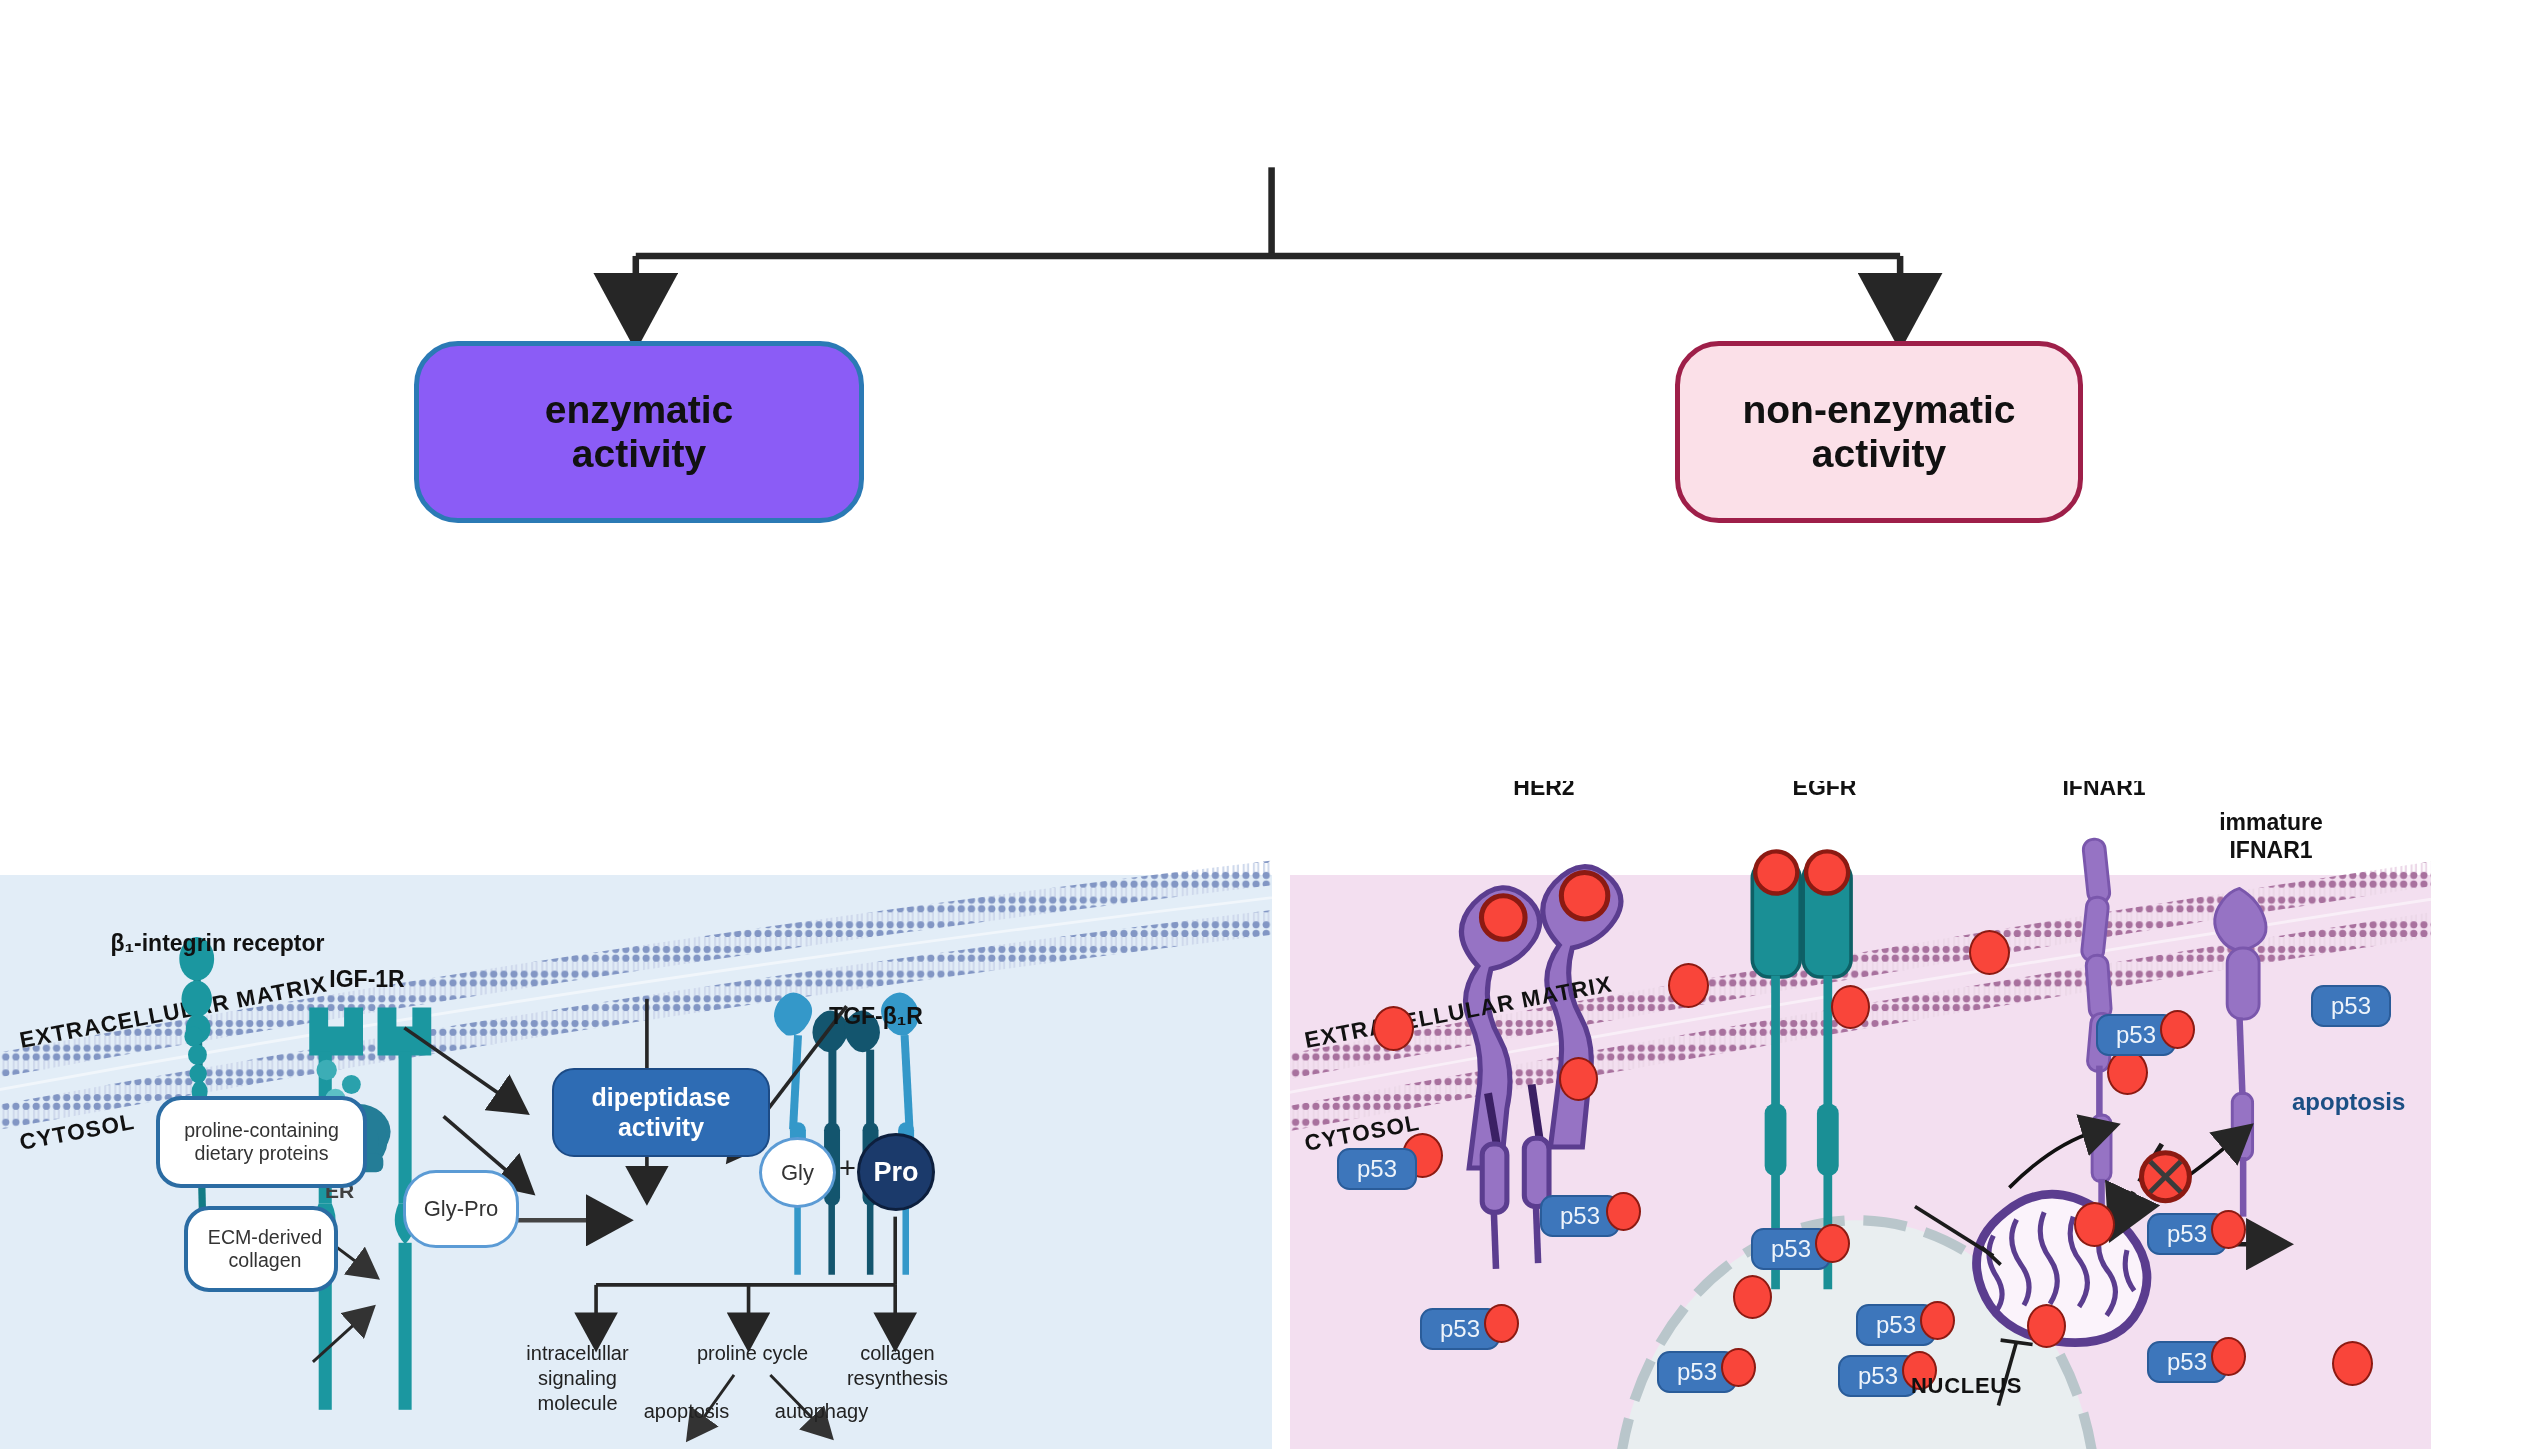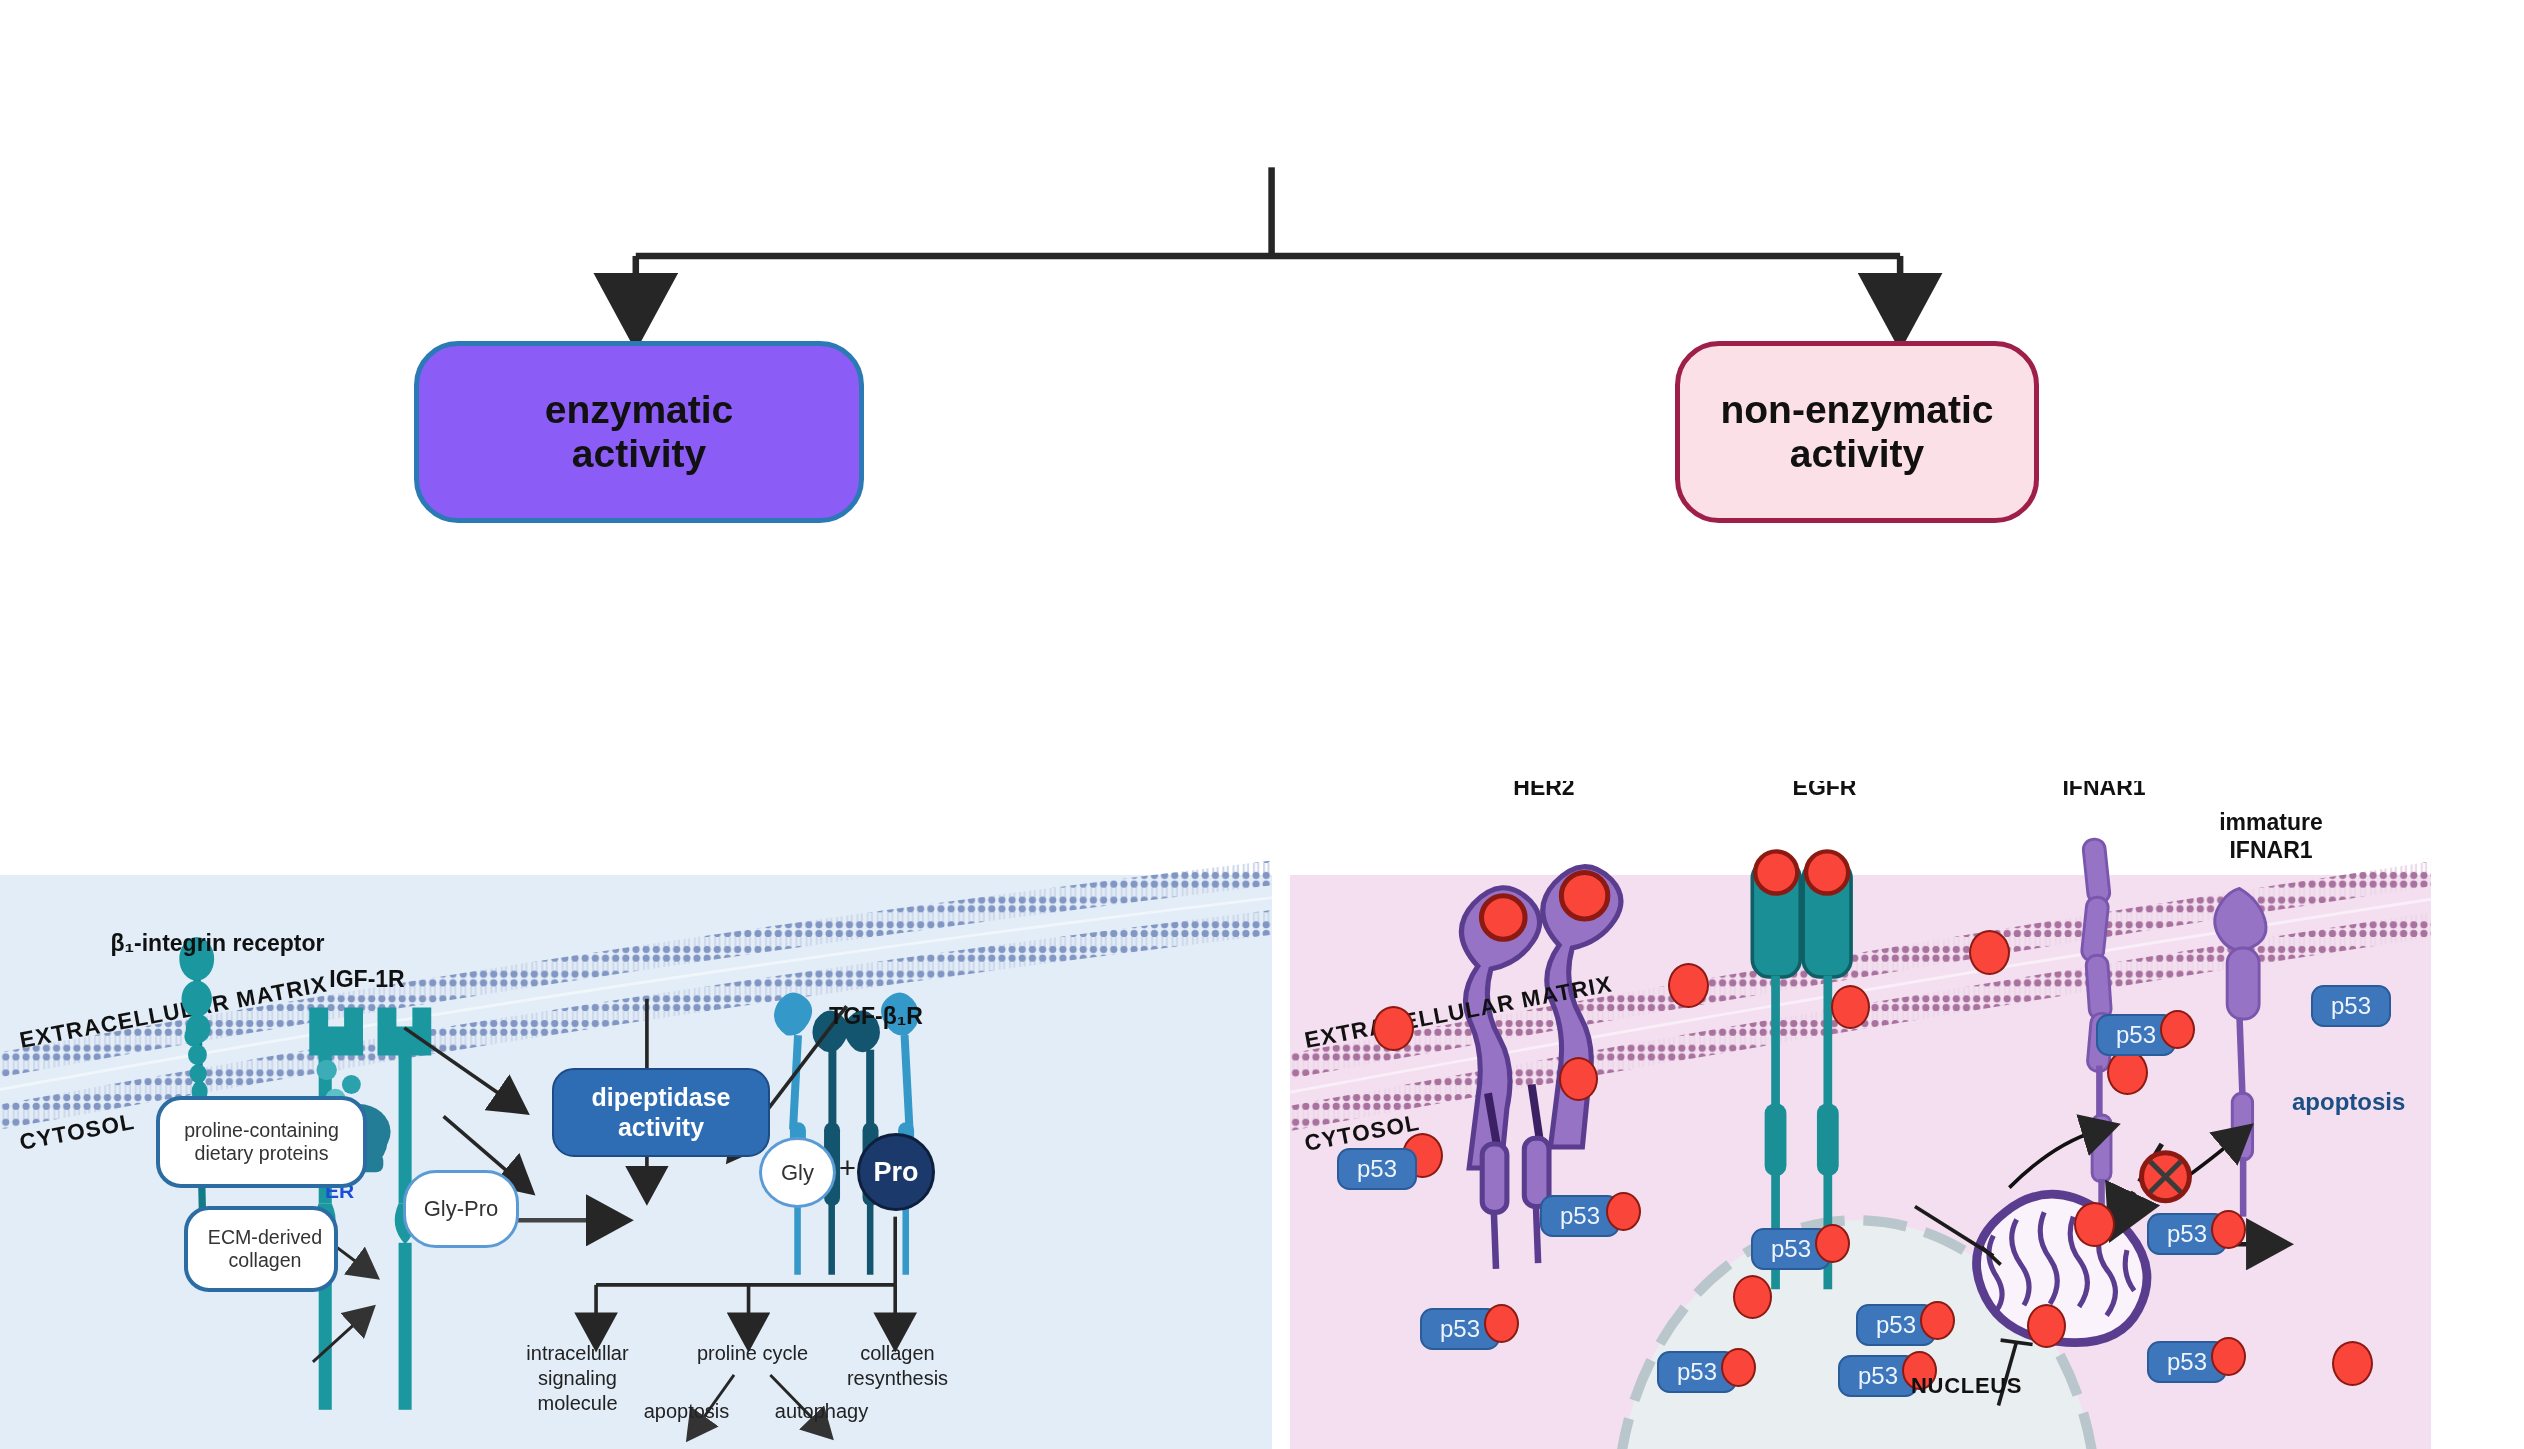--- a/index.html
+++ b/index.html
@@ -30,21 +30,21 @@
     position:absolute; display:flex; flex-direction:column;
     align-items:center; justify-content:center;
     border-radius:44px; font-size:39px; font-weight:bold;
     color:#111; line-height:1.12; text-align:center;
   }
   #pill-enzymatic {
     left:414px; top:341px; width:450px; height:182px;
     background:#8b5cf6; border:5.1px solid #2b7ab5;
   }
   #pill-nonenzymatic {
-    left:1675px; top:341px; width:364px; height:182px;
+    left:1675px; top:341px; width:408px; height:182px;
     background:#fbe0e8; border:5.1px solid #9e1f49;
   }
 
   
   .panel { position:absolute; top:781px; height:668px; overflow:hidden; }
   #panel-left  { left:0px;    width:1272px; }
   #panel-right { left:1290px; width:1141px; }
 
   .cytosol { position:absolute; left:0; width:100%; bottom:0; height:574px; }
   #cyt-left  { background:#e2edf7; }
@@ -76,21 +76,21 @@
   #pro-circle {
     position:absolute; left:857px; top:1133px; width:78px; height:78px;
     border-radius:50%; background:#1b3a6b; border:3.6px solid #0d1f3d;
     display:flex; align-items:center; justify-content:center;
     color:#fff; font-size:27px; font-weight:bold;
   }
   .leaf-label {
     position:absolute; font-size:20px; color:#222; text-align:center;
     line-height:1.26; white-space:pre-line;
   }
-  #er-label { position:absolute; left:325px; top:1012px; font-size:21px; font-weight:bold; color:#1d4ed8; }
+  #er-label { position:absolute; left:325px; top:1012px; font-size:21px; font-weight:bold; color:#404040; }
 
   
   .p53 {
     position:absolute; display:flex; align-items:center; justify-content:center;
     background:#3d76bb; border:2.2px solid #2a5c99; border-radius:12.4px;
     color:#eef4fb; font-size:24px; height:42px; width:80px;
   }
   .pdot {
     position:absolute; border-radius:50%;
     background:#f9453a; border:2.9px solid #8c1a12;

